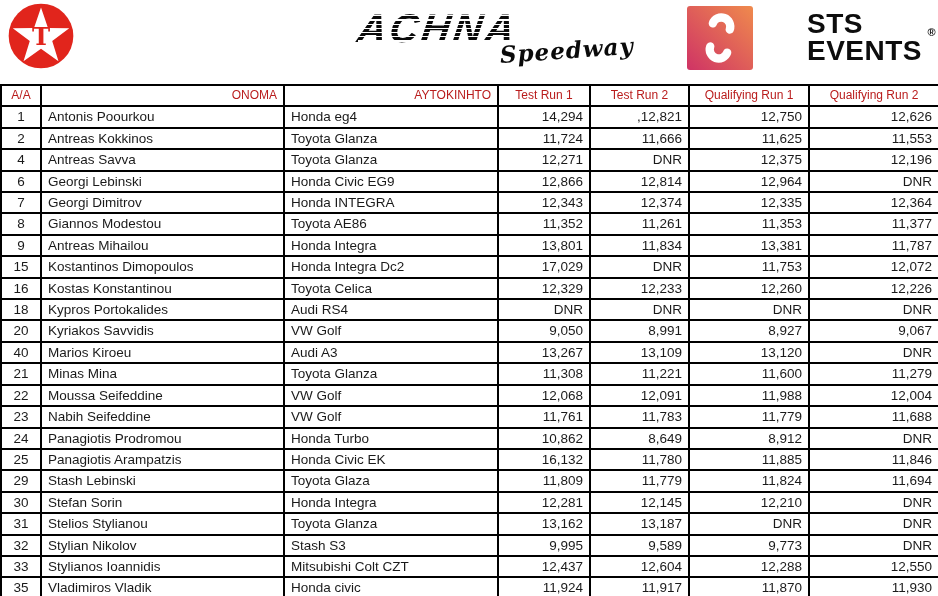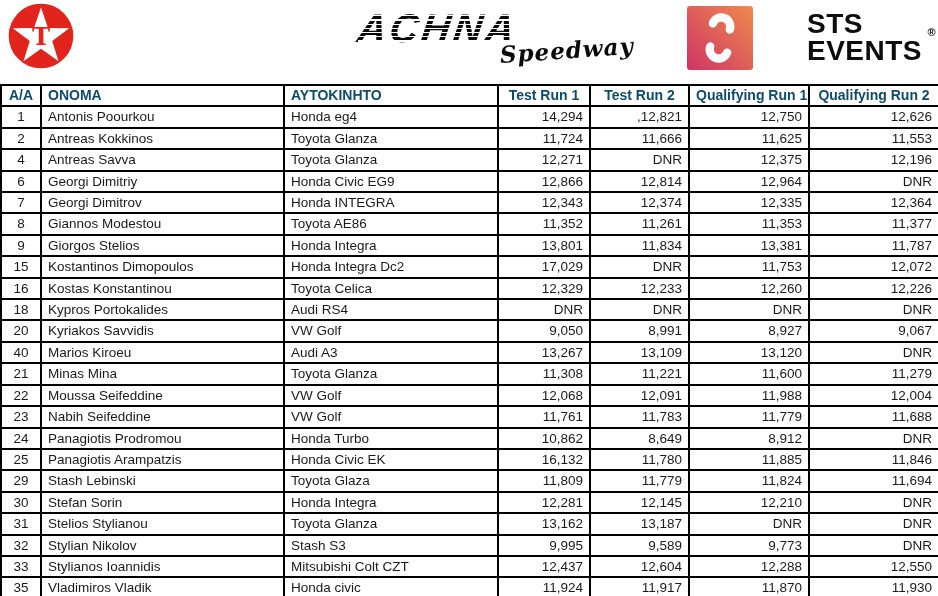--- a/index.html
+++ b/index.html
@@ -50,31 +50,31 @@
     background:#fff;
   }
   table.results th, table.results td{
     border:2px solid #000;
     height:19.4px;line-height:19.4px;
     padding:0 6px;
     font-size:13.5px;
     white-space:nowrap;overflow:hidden;
     color:#1a1a1a;
   }
-  table.results th{font-weight:bold;font-size:14px;color:#0c4a6e;}
+  table.results th{font-weight:normal;font-size:12px;color:#b91c1c;}
   
   col.w0{width:40px;}  col.w1{width:243px;} col.w2{width:214px;}
   col.w3{width:92px;}  col.w4{width:99px;}  col.w5{width:120px;} col.w6{width:130px;}
   
   td.c0{text-align:center;}
   td.c1, td.c2{text-align:left;}
   td.c3, td.c4, td.c5, td.c6{text-align:right;}
   
   th.c0{text-align:center;}
-  th.c1, th.c2{text-align:left;}
+  th.c1, th.c2{text-align:right;}
   th.c3, th.c4, th.c5, th.c6{text-align:center;}
 </style>
 </head>
 <body>
 
 <div class="page">
 
   <div class="logo-bar">
 
     <div class="texaco-logo">
@@ -154,21 +154,21 @@
           <td class="c0">4</td>
           <td class="c1">Antreas Savva</td>
           <td class="c2">Toyota Glanza</td>
           <td class="c3">12,271</td>
           <td class="c4">DNR</td>
           <td class="c5">12,375</td>
           <td class="c6">12,196</td>
         </tr>
         <tr>
           <td class="c0">6</td>
-          <td class="c1">Georgi Dimitriy</td>
+          <td class="c1">Georgi Lebinski</td>
           <td class="c2">Honda Civic EG9</td>
           <td class="c3">12,866</td>
           <td class="c4">12,814</td>
           <td class="c5">12,964</td>
           <td class="c6">DNR</td>
         </tr>
         <tr>
           <td class="c0">7</td>
           <td class="c1">Georgi Dimitrov</td>
           <td class="c2">Honda INTEGRA</td>
@@ -181,21 +181,21 @@
           <td class="c0">8</td>
           <td class="c1">Giannos Modestou</td>
           <td class="c2">Toyota AE86</td>
           <td class="c3">11,352</td>
           <td class="c4">11,261</td>
           <td class="c5">11,353</td>
           <td class="c6">11,377</td>
         </tr>
         <tr>
           <td class="c0">9</td>
-          <td class="c1">Giorgos Stelios</td>
+          <td class="c1">Antreas Mihailou</td>
           <td class="c2">Honda Integra</td>
           <td class="c3">13,801</td>
           <td class="c4">11,834</td>
           <td class="c5">13,381</td>
           <td class="c6">11,787</td>
         </tr>
         <tr>
           <td class="c0">15</td>
           <td class="c1">Kostantinos Dimopoulos</td>
           <td class="c2">Honda Integra Dc2</td>

